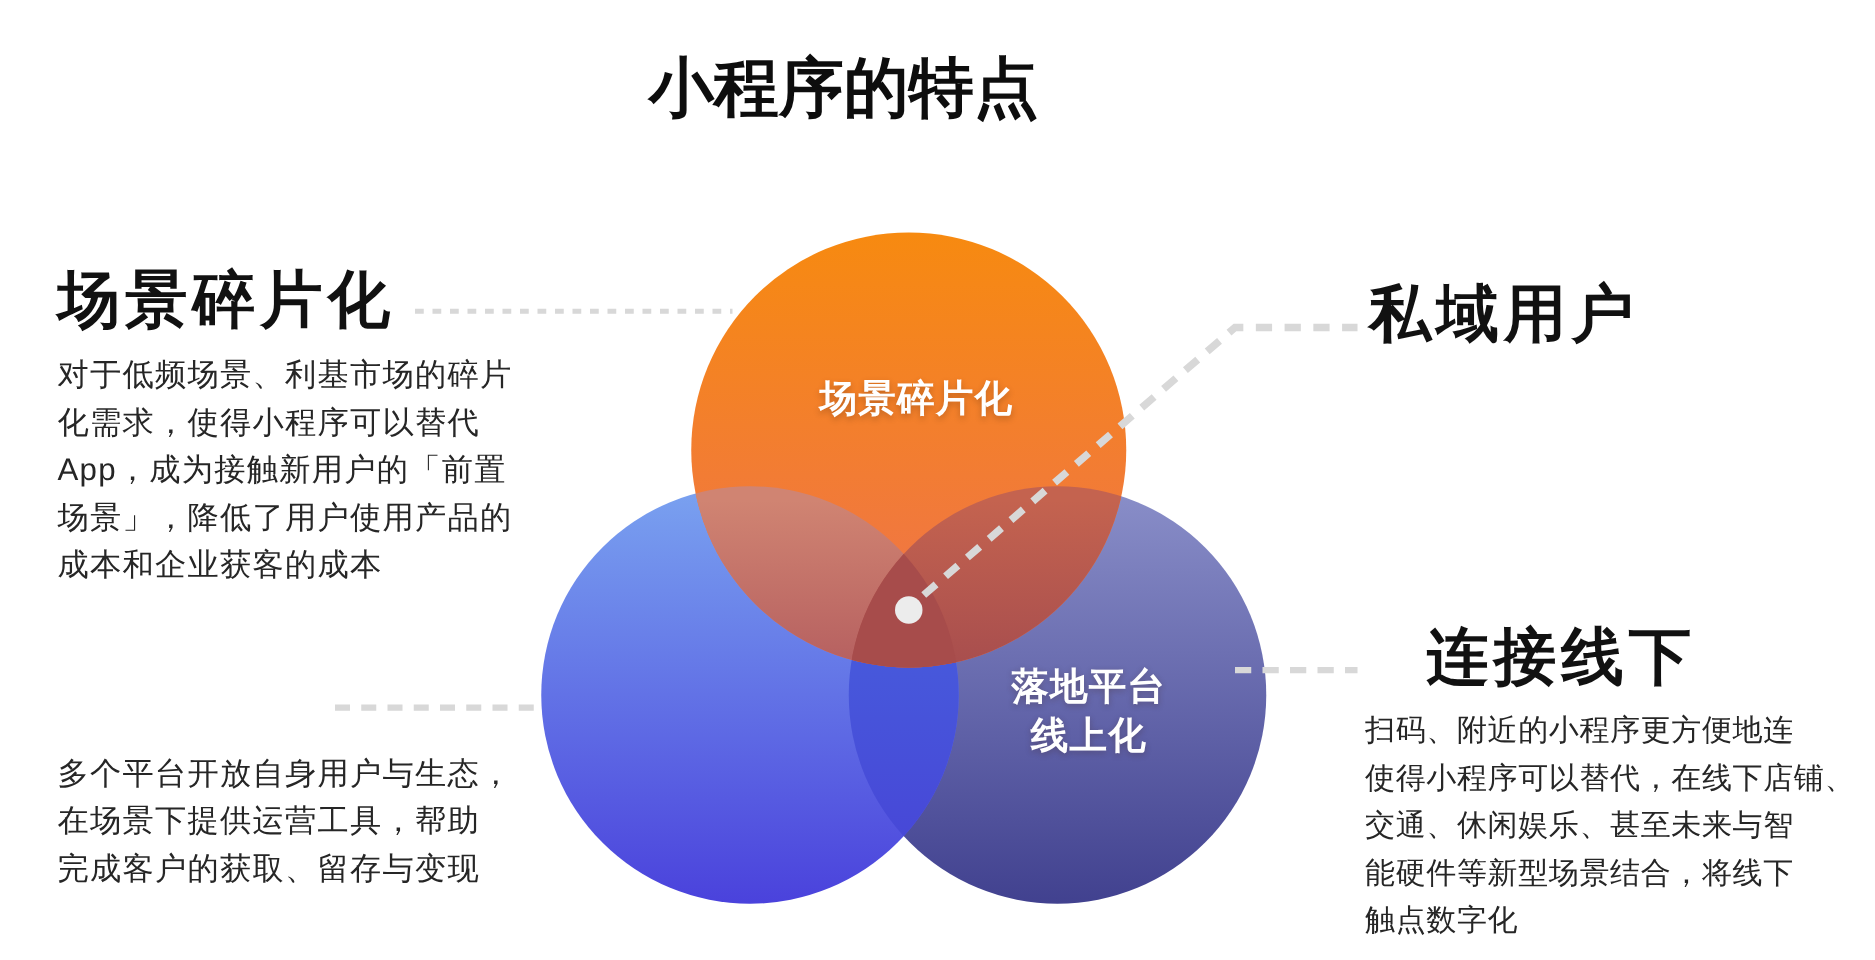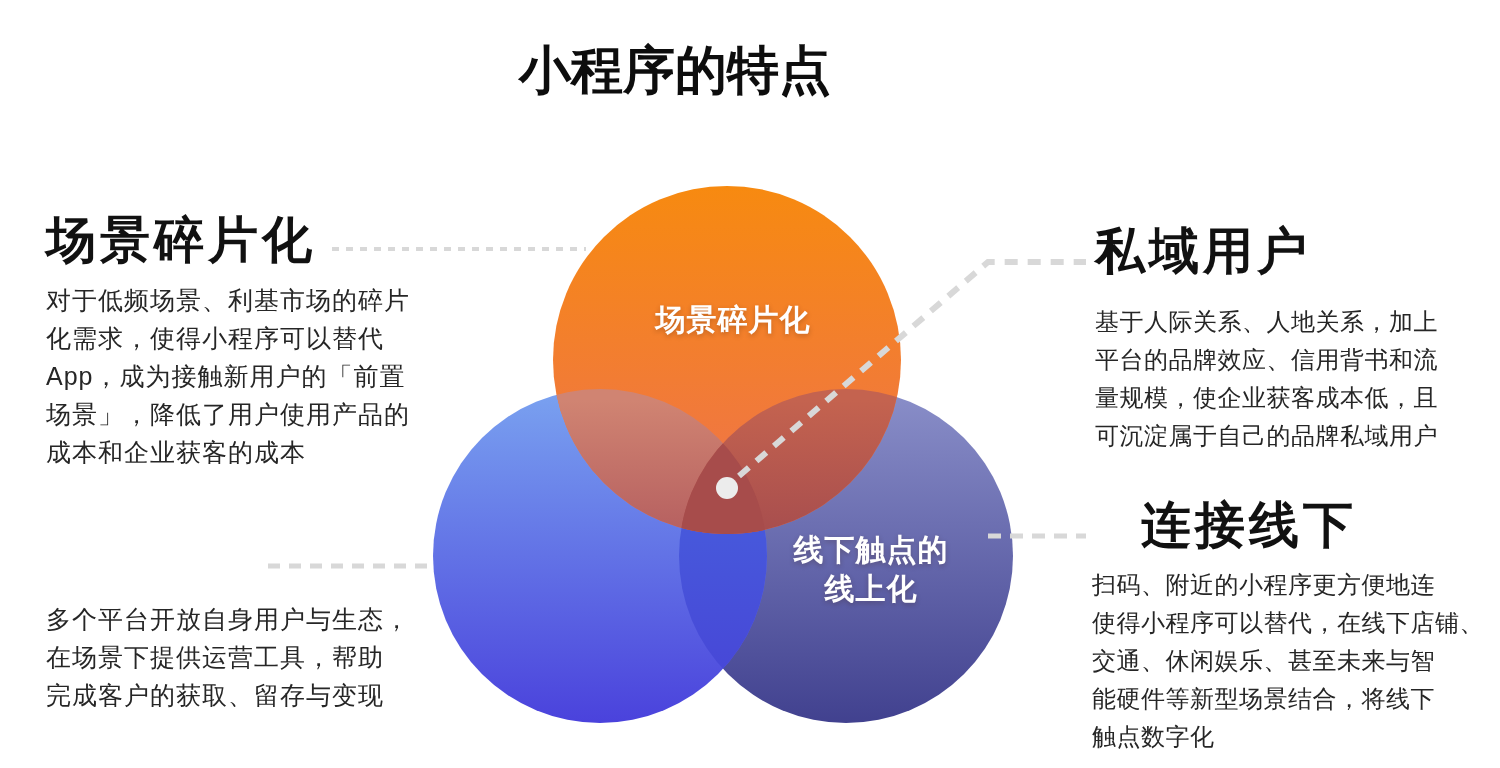--- a/index.html
+++ b/index.html
@@ -103,36 +103,32 @@
     <line x1="988" y1="536" x2="1086" y2="536" stroke-width="5" stroke-dasharray="13 9" fill="none" stroke="#d8d8d8"></line>
     <circle cx="727" cy="488" r="11" fill="#ececec"></circle>
   </svg>
 
   <div class="diagram-title">小程序的特点</div>
 
   <div class="circle-label lbl-orange">
     <div>场景碎片化</div>
   </div>
   <div class="circle-label lbl-right">
-    <div>线下触点的</div>
+    <div>落地平台</div>
     <div>线上化</div>
   </div>
 
   <div class="callout-heading h-scene">场景碎片化</div>
   <div class="callout-body b-scene">对于低频场景、利基市场的碎片
 化需求，使得小程序可以替代
 App，成为接触新用户的「前置
 场景」，降低了用户使用产品的
 成本和企业获客的成本</div>
 
   <div class="callout-heading h-private">私域用户</div>
-  <div class="callout-body b-private">基于人际关系、人地关系，加上
-平台的品牌效应、信用背书和流
-量规模，使企业获客成本低，且
-可沉淀属于自己的品牌私域用户</div>
 
   <div class="callout-body b-platform">多个平台开放自身用户与生态，
 在场景下提供运营工具，帮助
 完成客户的获取、留存与变现</div>
 
   <div class="callout-heading h-offline">连接线下</div>
   <div class="callout-body b-offline">扫码、附近的小程序更方便地连
 使得小程序可以替代，在线下店铺、
 交通、休闲娱乐、甚至未来与智
 能硬件等新型场景结合，将线下

